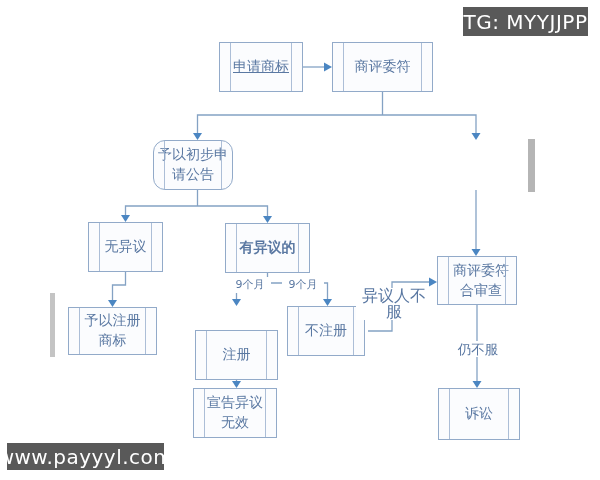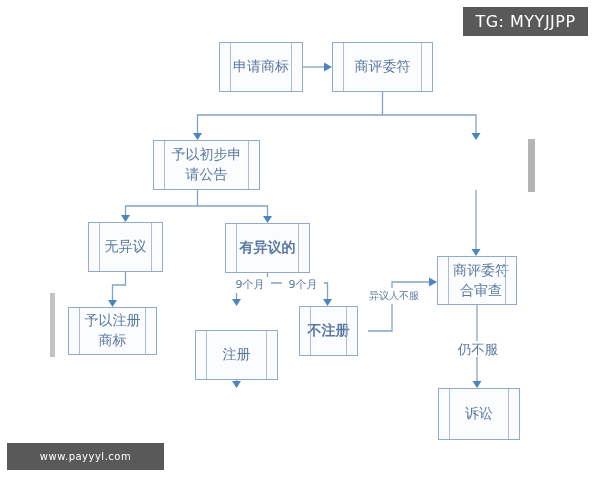--- a/index.html
+++ b/index.html
@@ -16,50 +16,50 @@
     position:absolute; box-sizing:border-box;
     border:1px solid var(--border); background:var(--fill); color:var(--text);
     display:flex; align-items:center; justify-content:center;
     text-align:center; font-size:14px; line-height:1.4; white-space:pre-line;
   }
   .node::before,.node::after{
     content:""; position:absolute; top:0; bottom:0; width:1px;
     background:var(--border); opacity:.75;
   }
   .node::before{left:10px;} .node::after{right:10px;}
-  .n-apply   {left:219px; top:42px;  width:84px;  height:50px;}
+  .n-apply   {left:219px; top:42px;  width:84px;  height:50px;text-decoration:underline;}
   .n-initial {left:332px; top:42px;  width:101px; height:50px;}
-  .n-announce{left:153px; top:140px; width:107px;  height:50px;}
+  .n-announce{left:153px; top:140px; width:80px;  height:50px;border-radius:12px;}
   .n-reject  {left:427px; top:140px; width:98px;  height:50px;}
   .n-noobj   {left:88px;  top:222px; width:75px;  height:50px;}
   .n-withobj {left:225px; top:223px; width:85px;  height:50px;font-weight:bold;}
   .n-grant   {left:68px;  top:307px; width:89px;  height:48px;}
   .n-reg     {left:195px; top:306px; width:83px;  height:50px;margin-top:24px;}
-  .n-notreg  {left:299px; top:306px; width:59px;  height:50px;font-weight:bold;}
+  .n-notreg  {left:287px; top:306px; width:78px;  height:50px;}
   .n-board   {left:437px; top:256px; width:80px;  height:49px;padding-left:8px;}
   .n-invalid {left:193px; top:388px; width:84px;  height:50px;}
   .n-suit    {left:438px; top:388px; width:82px;  height:52px;}
   svg.wires{position:absolute; left:0; top:0; width:600px; height:480px;}
   svg.wires path{fill:none; stroke:var(--line); stroke-width:1.3px;}
   svg.wires polygon{fill:var(--arrow); stroke:none;}
   .edge-label{
     position:absolute; color:var(--label); font-size:11px; background:#ffffff;
     text-align:center; line-height:16px; padding:0 1px;
   }
   .lbl-9m-l {left:229px; top:277px; width:40px;}
   .lbl-9m-r {left:282px; top:277px; width:40px;}
-  .lbl-objector{left:356px; top:288px; width:74px; font-size:10px;}
+  .lbl-objector{left:356px; top:288px; width:74px; font-size:16px;}
   .lbl-still{left:454px; top:341px; width:46px; font-size:13.5px;}
   .banner{
     position:absolute; background:var(--banner-bg); color:var(--banner-text);
     display:flex; align-items:center; justify-content:center;
-    font-size:16px; letter-spacing:.5px;
+    font-size:20px; letter-spacing:.5px;
   }
   .banner-tg {left:463px; top:7px;   width:125px; height:29px;}
-  .banner-url{left:7px;   top:443px; width:157px; height:27px; font-size:10px;}
+  .banner-url{left:7px;   top:443px; width:157px; height:27px; font-size:20px;}
   .artifact{position:absolute; background:var(--artifact);}
   .artifact-right{left:528px; top:139px; width:7px; height:53px;}
   .artifact-left {left:50px;  top:293px; width:5px; height:64px; opacity:.8;}
 </style>
 </head>
 <body>
 
 <div id="canvas">
 
   <svg class="wires" viewBox="0 0 600 480">
@@ -102,20 +102,22 @@
   <div class="node n-announce">予以初步申
 请公告</div>
   <div class="node n-noobj">无异议</div>
   <div class="node n-withobj">有异议的</div>
   <div class="node n-grant">予以注册
 商标</div>
   <div class="node n-reg">注册</div>
   <div class="node n-notreg">不注册</div>
   <div class="node n-board">商评委符
 合审查</div>
+  <div class="node n-invalid">宣告异议
+无效</div>
   <div class="node n-suit">诉讼</div>
 
   <div class="edge-label lbl-9m-l">9个月</div>
   <div class="edge-label lbl-9m-r">9个月</div>
   <div class="edge-label lbl-objector">异议人不服</div>
   <div class="edge-label lbl-still">仍不服</div>
 
   <div class="banner banner-tg">TG: MYYJJPP</div>
   <div class="banner banner-url">www.payyyl.com</div>
 

